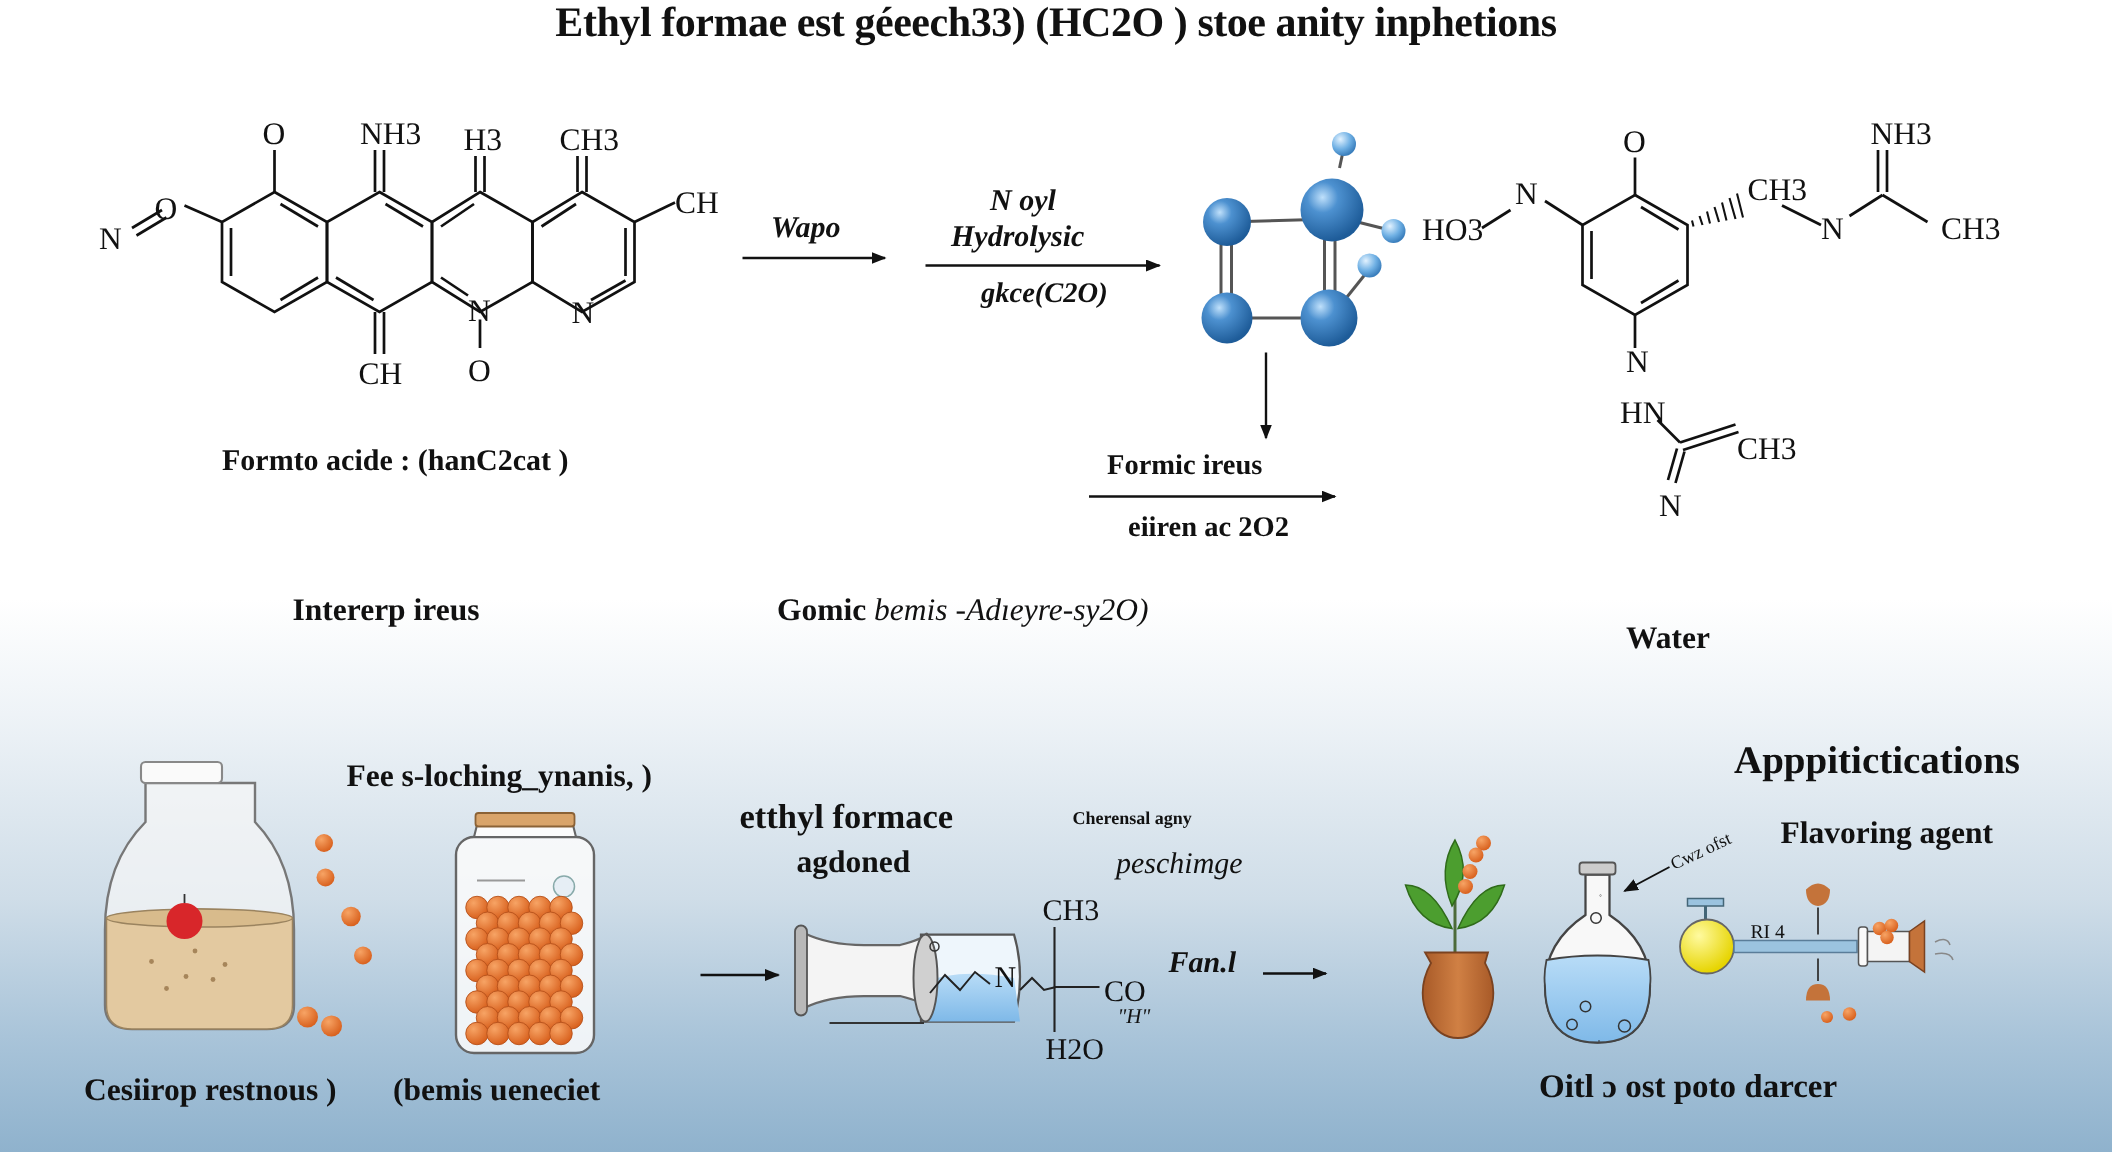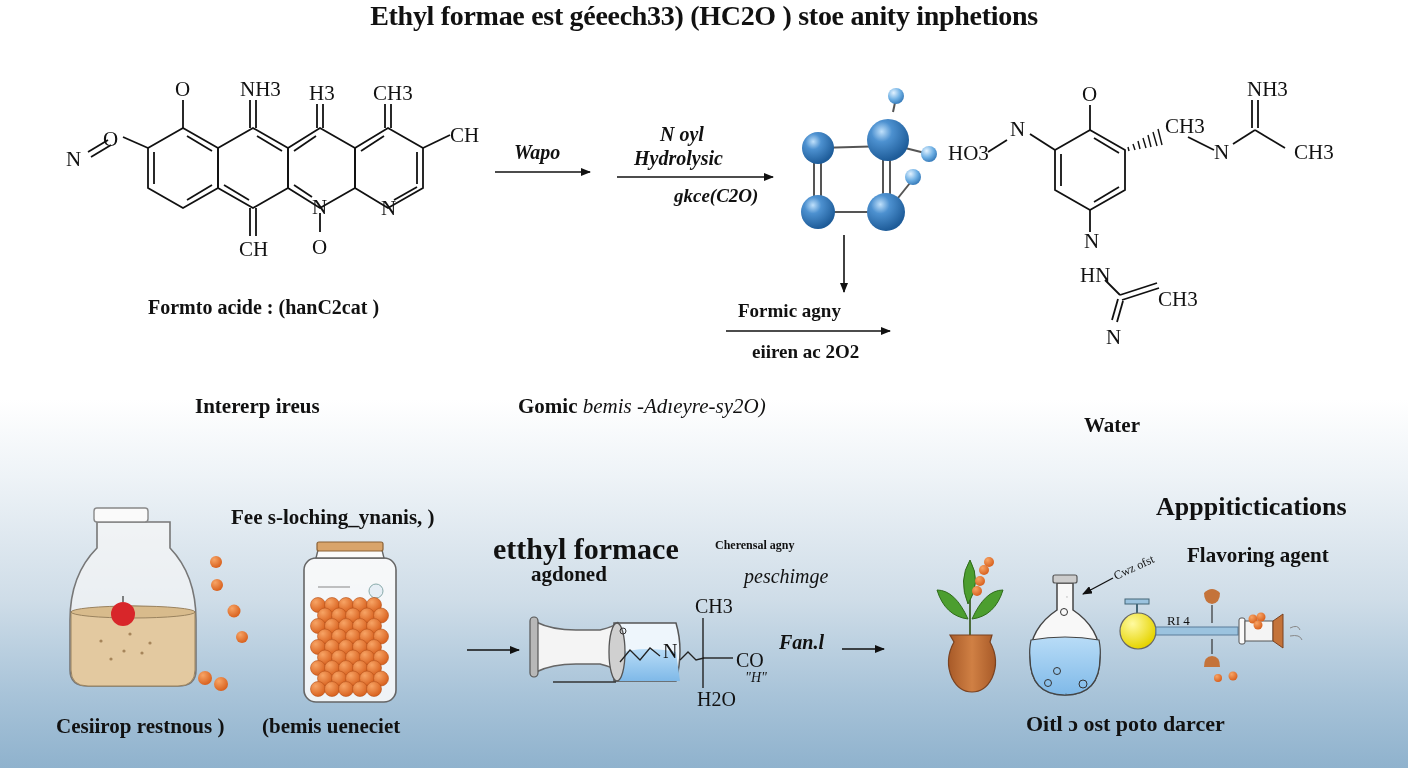--- a/index.html
+++ b/index.html
@@ -330,35 +330,35 @@
   </g>
   <g font-size="13">
     <text x="1167" y="625">RI 4</text>
     <text x="1116" y="580" font-size="12" transform="rotate(-25 1116 580)">Cwz ofst</text>
   </g>
 </svg>
 
 <div class="lbl ital" style="left:514px;top:141px;font-size:20px;font-weight:bold;">Wapo</div>
 <div class="lbl ital" style="left:660px;top:123px;font-size:20px;font-weight:bold;">N oyl</div>
 <div class="lbl ital" style="left:634px;top:147px;font-size:20px;font-weight:bold;">Hydrolysic</div>
-<div class="lbl ital" style="left:674px;top:185px;font-size:19px;font-weight:bold;">gkce(C2O)</div>
+<div class="lbl ital" style="left:654px;top:185px;font-size:19px;font-weight:bold;">gkce(C2O)</div>
 
 <div class="lbl bold" style="left:148px;top:296px;font-size:20px;text-align:right;">Formto acide : (hanC2cat )</div>
-<div class="lbl bold" style="left:738px;top:300px;font-size:19px;">Formic agny</div>
+<div class="lbl bold" style="left:738px;top:300px;font-size:19px;">Formic ireus</div>
 <div class="lbl bold" style="left:752px;top:341px;font-size:19px;">eiiren ac 2O2</div>
 
 <div class="lbl bold" style="left:195px;top:394px;font-size:21px;">Intererp ireus</div>
 <div class="lbl bold" style="left:518px;top:394px;font-size:21px;"><span>Gomic </span><span class="ital" style="font-weight:normal">bemis -Adıeyre-sy2O)</span></div>
 <div class="lbl bold" style="left:1084px;top:413px;font-size:21px;">Water</div>
 
 <div class="lbl bold" style="left:231px;top:505px;font-size:21px;">Fee s-loching_ynanis, )</div>
 <div class="lbl bold" style="left:56px;top:714px;font-size:21px;">Cesiirop restnous )</div>
 <div class="lbl bold" style="left:262px;top:714px;font-size:21px;">(bemis ueneciet</div>
 
-<div class="lbl bold" style="left:493px;top:532px;font-size:30px;">etthyl formace</div>
+<div class="lbl bold" style="left:493px;top:532px;font-size:23px;">etthyl formace</div>
 <div class="lbl bold" style="left:531px;top:562px;font-size:21px;">agdoned</div>
 <div class="lbl bold" style="left:715px;top:538px;font-size:12px;">Cherensal agny</div>
 <div class="lbl ital" style="left:744px;top:565px;font-size:20px;">peschimge</div>
 <div class="lbl ital bold" style="left:779px;top:631px;font-size:20px;">Fan.l</div>
 
 <div class="lbl bold" style="left:1156px;top:492px;font-size:26px;">Apppitictications</div>
 <div class="lbl bold" style="left:1187px;top:543px;font-size:21px;">Flavoring agent</div>
 <div class="lbl bold" style="left:1026px;top:711px;font-size:22px;">Oitl ɔ ost poto darcer</div>
 
 </body></html>

